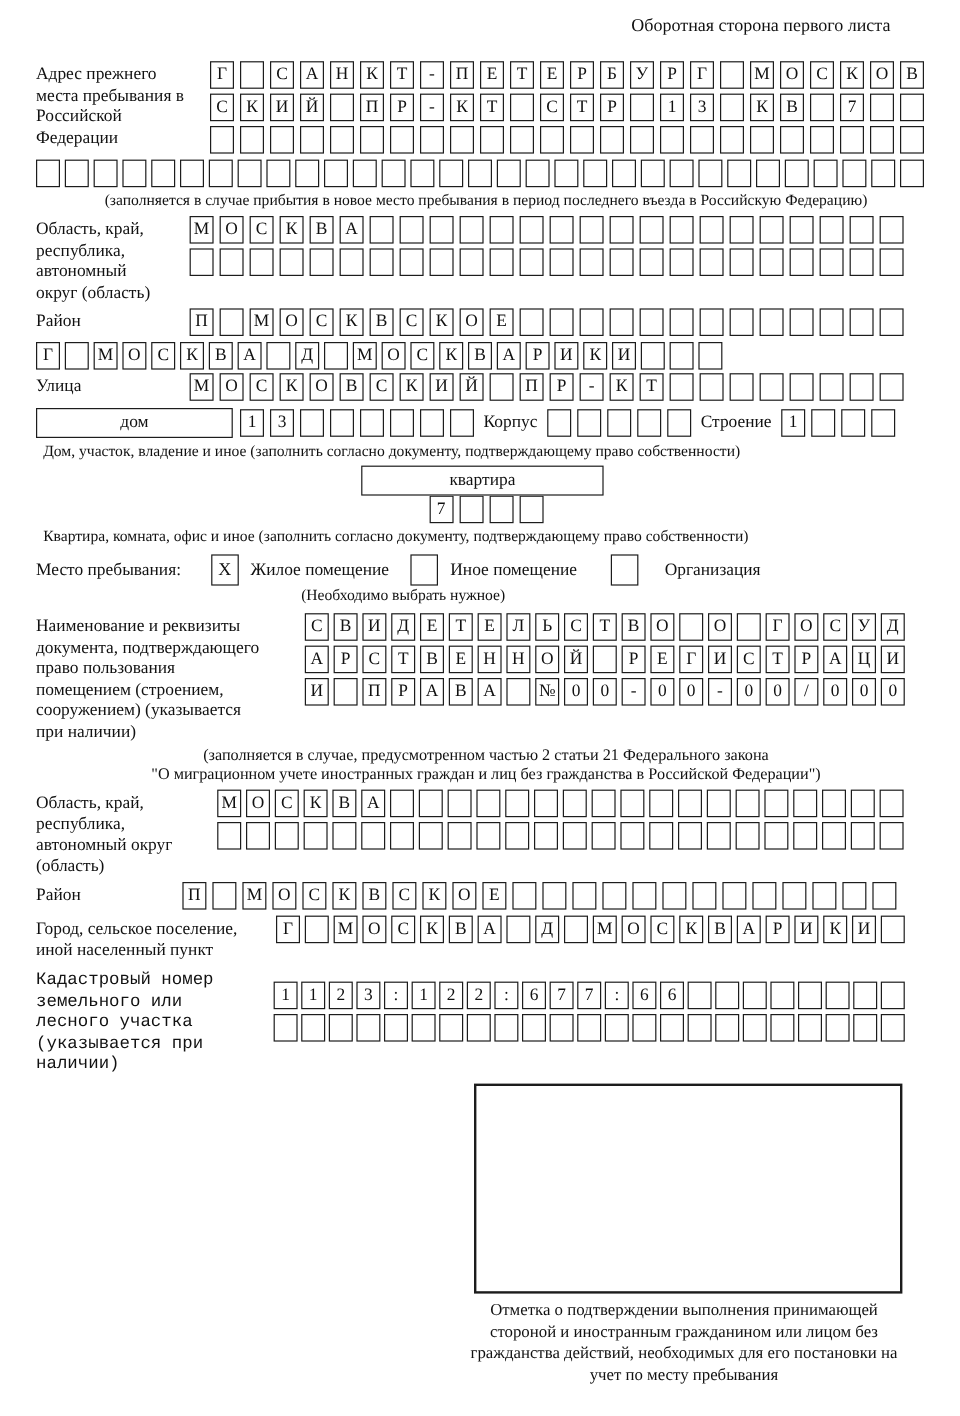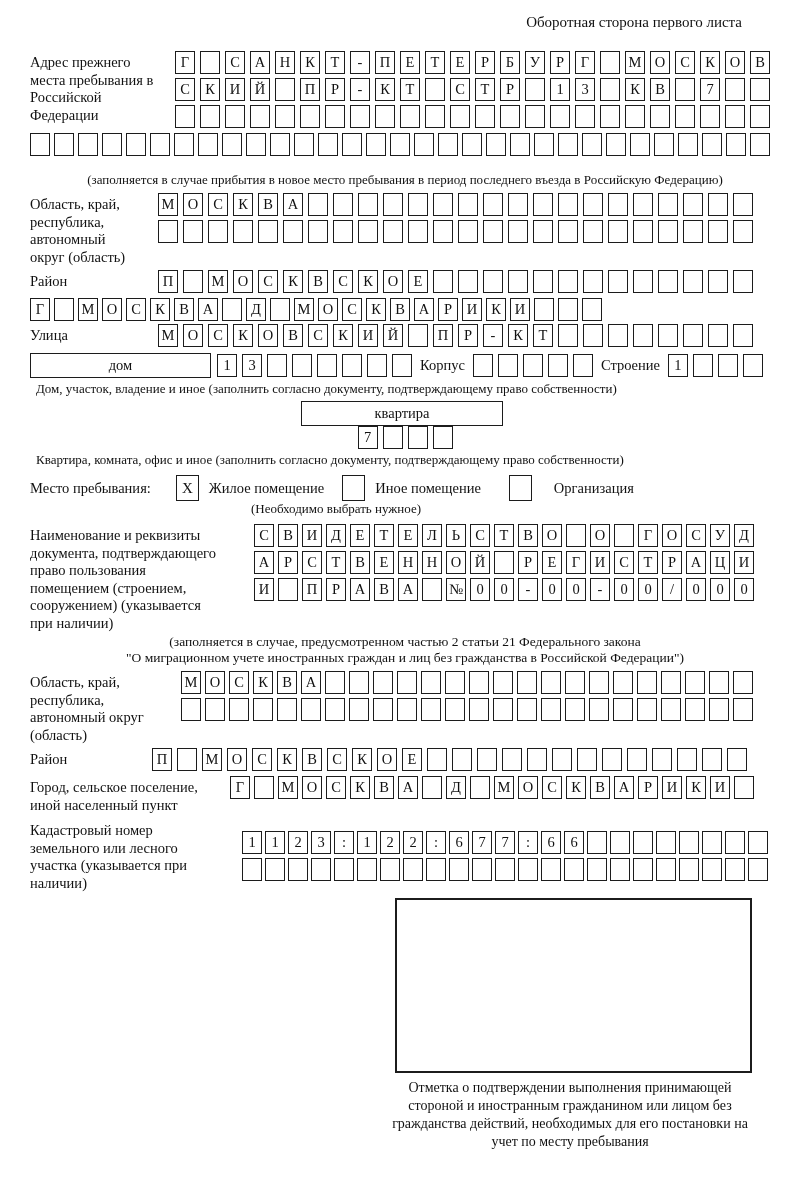--- a/index.html
+++ b/index.html
@@ -36,21 +36,21 @@
   .stamp-box{ border:2px solid #1c1c1c; box-sizing:border-box; background:#fff; }
   .stamp-caption{ font-size:14px; line-height:18px; text-align:center; }
   
   .lw-prev{ width:125px; margin-right:20px; }
   .lw-reg{ width:106px; margin-right:22px; }
   .lw-city1{ width:135px; margin-right:20px; }
   .lw-doc{ width:195px; margin-right:29px; }
   .lw-reg2{ width:150px; margin-right:1px; }
   .lw-dist2{ width:100px; margin-right:22px; }
   .lw-city2{ width:185px; margin-right:15px; }
-  .lw-cad{ width:160px; margin-right:52px; }
+  .lw-cad{ width:160px; margin-right:38px;font-family:Liberation Mono, monospace; }
 </style>
 </head>
 <body>
 
 <div class="page">
 
   <div class="corner">Оборотная сторона первого листа</div>
 
   <div class="group" style="margin-top:20px;">
     <div class="label lw-prev">Адрес прежнего места пребывания в Российской Федерации</div>
@@ -161,21 +161,21 @@
       <div class="cell"></div>
       <div class="cell"></div>
       <div class="cell"></div>
       <div class="cell"></div>
       <div class="cell"></div>
       <div class="cell"></div>
       <div class="cell"></div>
       <div class="cell"></div>
       <div class="cell"></div>
     </div>
-  <div class="note" style="margin-top:16px;">(заполняется в случае прибытия в новое место пребывания в период последнего въезда в Российскую Федерацию)</div>
+  <div class="note" style="margin-top:3px;">(заполняется в случае прибытия в новое место пребывания в период последнего въезда в Российскую Федерацию)</div>
 
 
   <div class="group" style="margin-top:5px;">
     <div class="label lw-reg">Область, край, республика, автономный округ (область)</div>
     <div class="cellstack">
       <div class="cells">
           <div class="cell">М</div>
           <div class="cell">О</div>
           <div class="cell">С</div>
           <div class="cell">К</div>
@@ -312,21 +312,21 @@
         <div class="cell"></div>
         <div class="cell"></div>
         <div class="cell"></div>
         <div class="cell"></div>
         <div class="cell"></div>
         <div class="cell"></div>
       </div>
   </div>
 
   <div class="group" style="margin-top:6px; align-items:center;">
-    <div class="namebox" style="width:181px; margin-right:6px;">дом</div>
+    <div class="namebox" style="width:164px; margin-right:6px;">дом</div>
     <div class="cells">
         <div class="cell">1</div>
         <div class="cell">3</div>
         <div class="cell"></div>
         <div class="cell"></div>
         <div class="cell"></div>
         <div class="cell"></div>
         <div class="cell"></div>
         <div class="cell"></div>
       </div>

